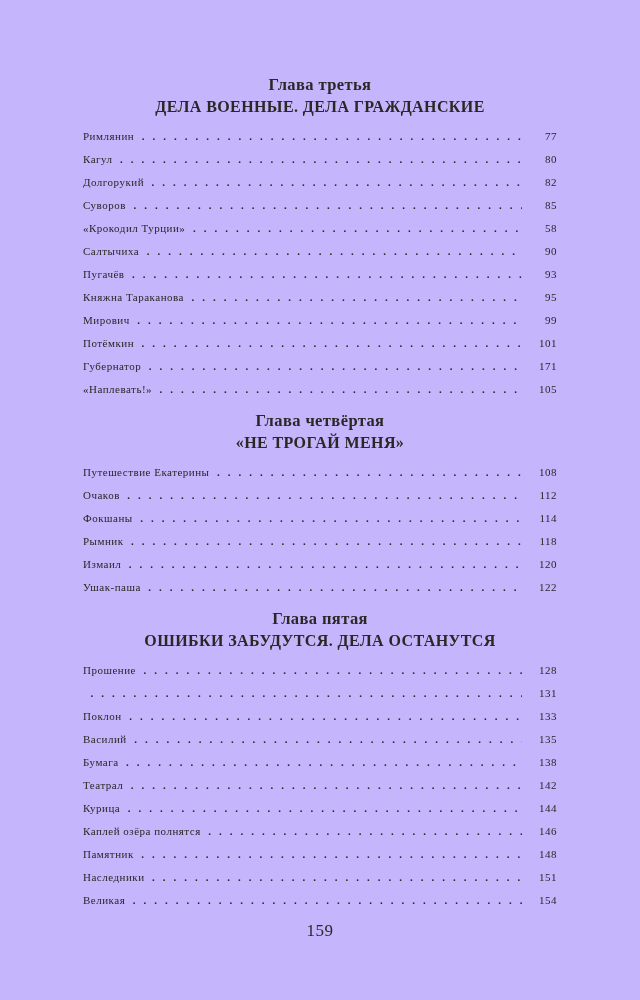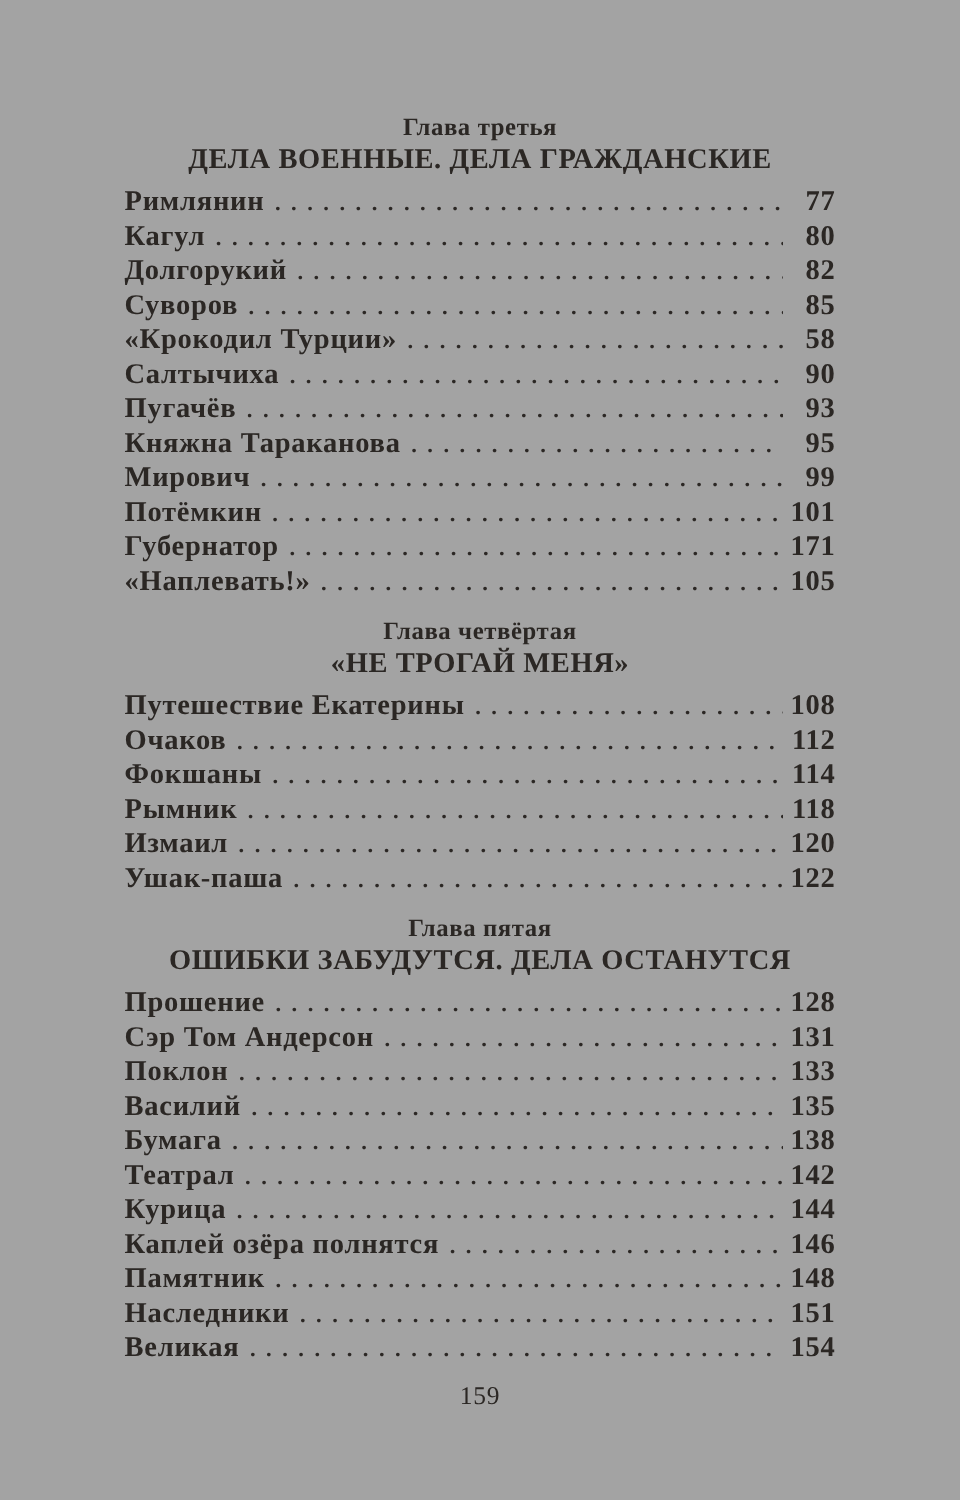--- a/index.html
+++ b/index.html
@@ -10,56 +10,55 @@
   body {
     width: 640px;
     height: 1000px;
     overflow: hidden;
     font-family: "Liberation Serif", "DejaVu Serif", serif;
     color: #2b2724;
   }
   .page {
     width: 640px;
     height: 1000px;
-    background: #a3a3a3;
+    background: #c4b5fd;
     box-sizing: border-box;
     padding-top: 75px;
   }
   .toc {
     width: 474px;
     margin: 0 auto;
   }
   .toc-section { margin: 0; }
   .toc-section + .toc-section { margin-top: 11px; }
   .toc-section.s3 { }
   .chapter {
     margin: 0;
     font-size: 16.5px;
     font-weight: 700;
     line-height: 20px;
     text-align: center;
     letter-spacing: 0.4px;
   }
   .title {
     margin: 0 0 5px 0;
-    font-size: 19px;
+    font-size: 16px;
     font-weight: 700;
     line-height: 24px;
     text-align: center;
     letter-spacing: 0.4px;
   }
   .entries { margin: 0; }
   .row {
     display: flex;
     align-items: baseline;
     line-height: 22px;
-    font-size: 19px;
+    font-size: 11px;
     letter-spacing: 0.5px;
     white-space: nowrap;
-    font-weight: bold;
   }
   .label { flex: none; }
   .leader {
     flex: 1;
     overflow: hidden;
     margin: 0 3px 0 7px;
     min-width: 12px;
   }
   .leader::after {
     content: "..................................................................................";
@@ -210,21 +209,20 @@
     <h2 class="chapter">Глава пятая</h2>
     <h3 class="title">ОШИБКИ ЗАБУДУТСЯ. ДЕЛА ОСТАНУТСЯ</h3>
     <div class="entries">
   <div class="row">
     <span class="label">Прошение</span>
     <span class="leader"></span>
     <span class="num">128</span>
   </div>
 
   <div class="row">
-    <span class="label">Сэр Том Андерсон</span>
     <span class="leader"></span>
     <span class="num">131</span>
   </div>
 
   <div class="row">
     <span class="label">Поклон</span>
     <span class="leader"></span>
     <span class="num">133</span>
   </div>
 

